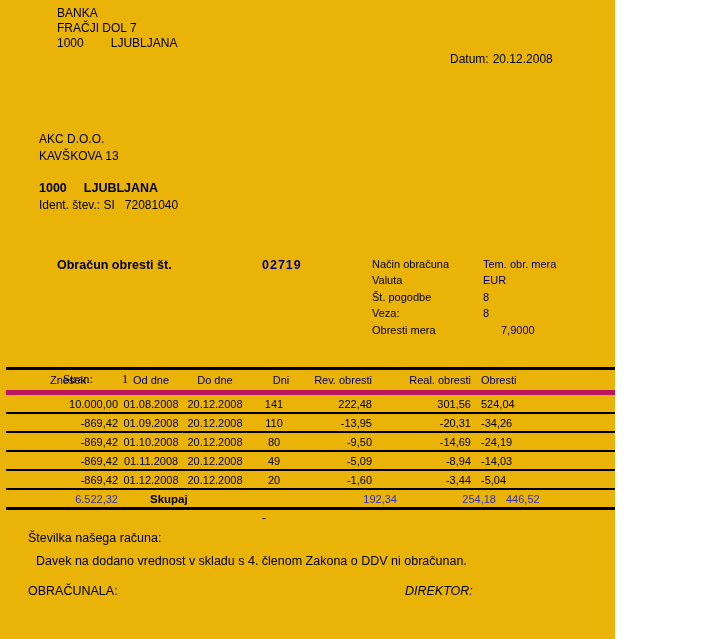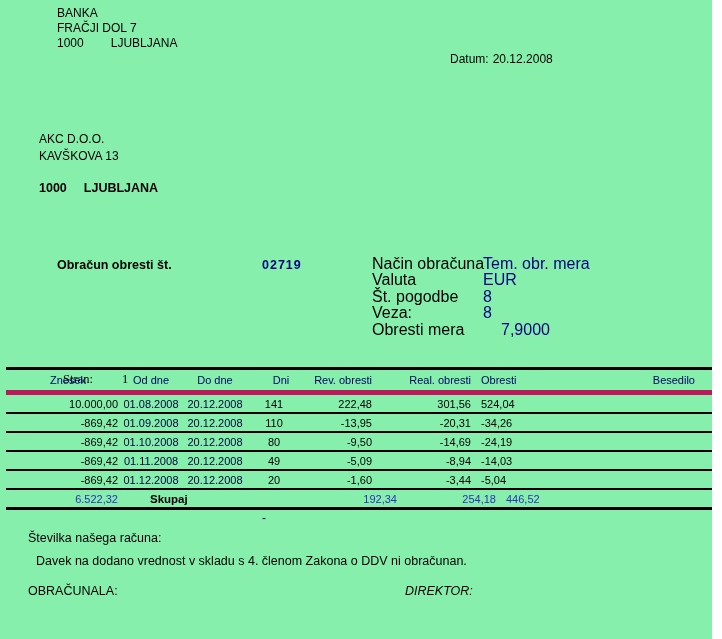--- a/index.html
+++ b/index.html
@@ -1,16 +1,16 @@
 <!DOCTYPE html>
 <html><head>
 <meta charset="utf-8">
 <style>
   html,body{margin:0;padding:0;background:#fff;}
-  .page{position:relative;width:712px;height:639px;background:#86efac;
+  .page{position:relative;width:615px;height:639px;background:#eab308;
         font-family:"Liberation Sans",sans-serif;color:#000;overflow:hidden;}
   .abs{position:absolute;}
 
   
   .sender{left:57px;top:6px;font-size:12px;line-height:15px;white-space:nowrap;}
   .cityline{display:flex;gap:27px;}
 
   
   .datum{left:450px;top:52px;font-size:12px;display:flex;gap:4px;white-space:nowrap;}
 
@@ -18,21 +18,21 @@
   .recipient{left:39px;top:131px;font-size:12px;line-height:17px;white-space:nowrap;}
   .recipient .gap{height:15px;}
   .bold-city{font-weight:bold;display:flex;gap:17px;font-size:12.5px;}
   .ident{display:flex;gap:10px;}
 
   
   .title-label{left:57px;top:258px;font-size:12.5px;font-weight:bold;white-space:nowrap;}
   .title-number{left:262px;top:258px;font-size:12.5px;font-weight:bold;color:#000080;letter-spacing:1px;}
 
   
-  .info{left:372px;top:256px;font-size:16px;line-height:16.4px;white-space:nowrap;}
+  .info{left:372px;top:256px;font-size:11px;line-height:16.4px;white-space:nowrap;}
   .info .irow{display:flex;}
   .info .ilabel{width:111px;}
   .info .ivalue{color:#000080;}
   .info .irow.last .ivalue{padding-left:18px;}
 
   
   .stran{left:63px;top:343px;font-family:"Liberation Serif",serif;font-size:12.5px;white-space:nowrap;margin-top:29px;}
   .stran .plabel{display:inline-block;width:59px;}
 
   
@@ -82,20 +82,24 @@
   </div>
 
   <div class="abs recipient">
     <div>AKC D.O.O.</div>
     <div>KAVŠKOVA 13</div>
     <div class="gap"></div>
     <div class="bold-city">
       <span>1000</span>
       <span>LJUBLJANA</span>
     </div>
+    <div class="ident">
+      <span>Ident. štev.: SI</span>
+      <span>72081040</span>
+    </div>
   </div>
 
   <div class="abs title-label">Obračun obresti št.</div>
   <div class="abs title-number">02719</div>
 
   <div class="abs info">
     <div class="irow">
       <span class="ilabel">Način obračuna</span>
       <span class="ivalue">Tem. obr. mera</span>
     </div>

